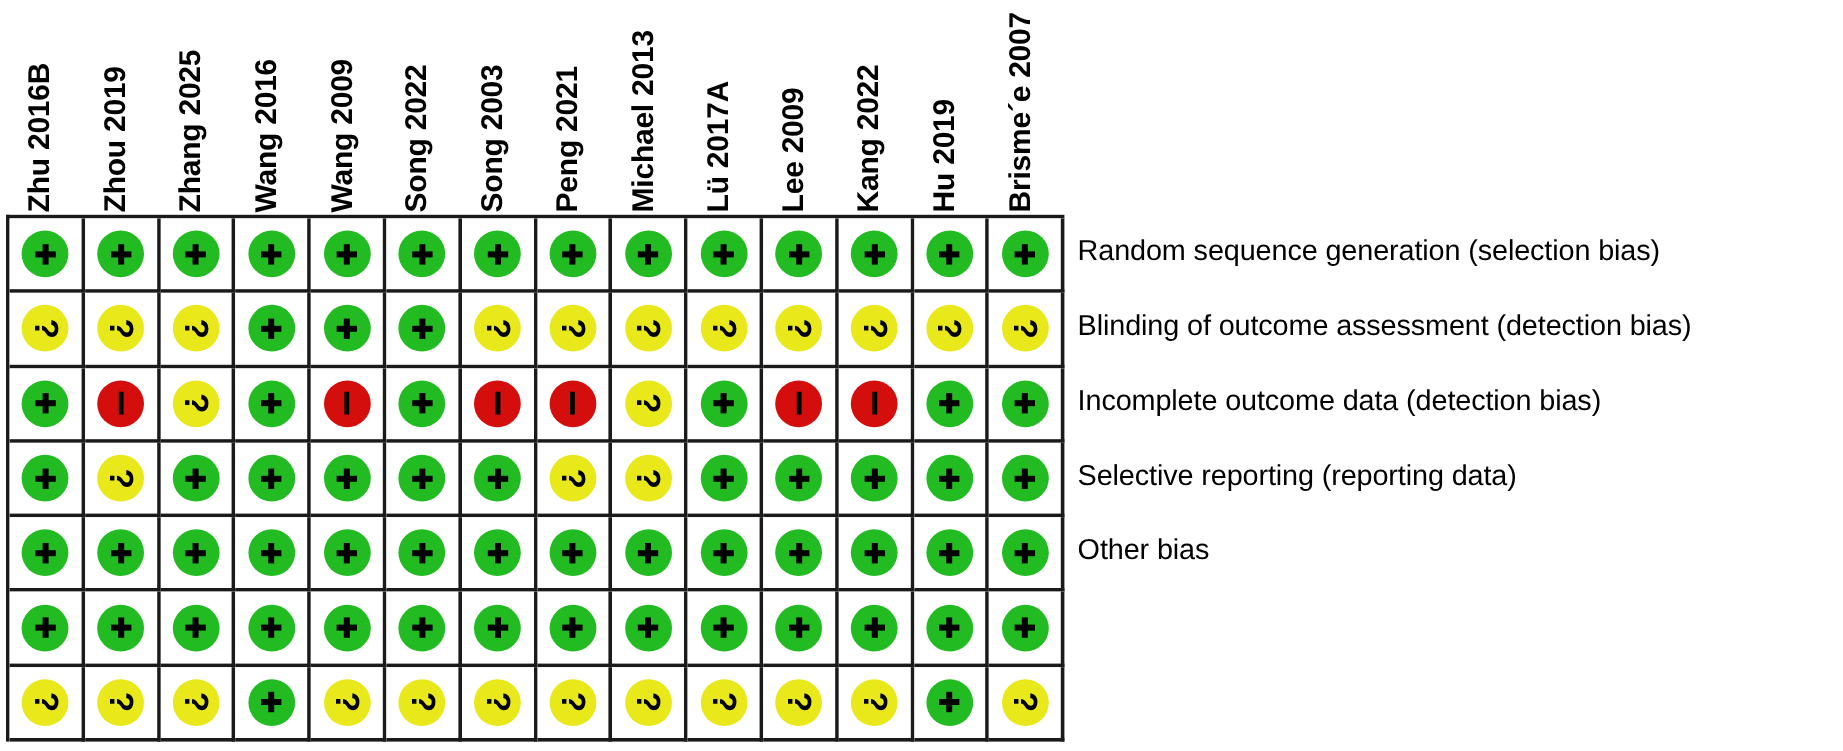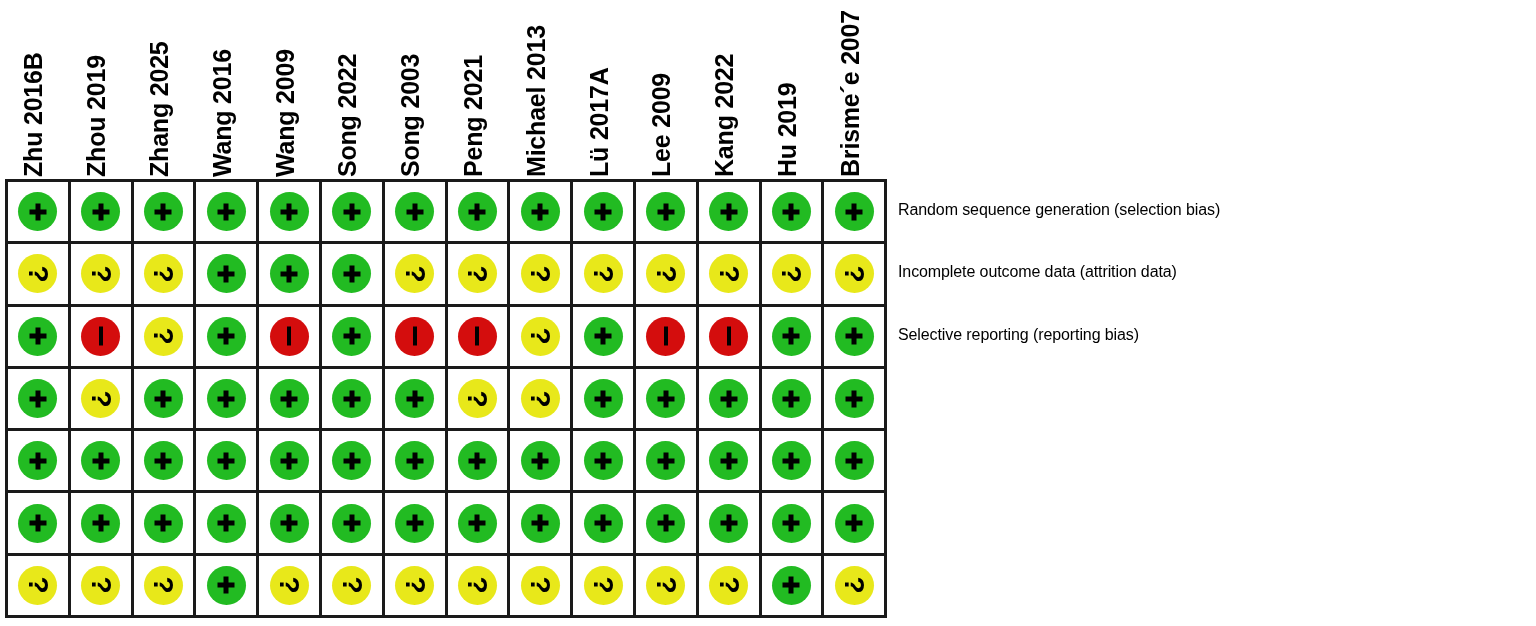--- a/index.html
+++ b/index.html
@@ -124,21 +124,21 @@
   #row-labels {
     position: absolute;
     left: 898px;
     top: 179px;
     width: 638px;
   }
   .row-label {
     height: 62.3px;
     display: flex;
     align-items: center;
-    font-size: 16px;
+    font-size: 24px;
     font-weight: normal;
     letter-spacing: -0.1px;
     white-space: nowrap;
   }
 </style>
 </head>
 <body>
 
 <div id="figure">
 
@@ -479,17 +479,19 @@
       <div class="cell">
         <span class="judgement low"></span>
       </div>
       <div class="cell">
         <span class="judgement unclear"></span>
       </div>
     </div>
 
   <div id="row-labels">
       <div class="row-label">Random sequence generation (selection bias)</div>
-      <div class="row-label">Incomplete outcome data (attrition data)</div>
-      <div class="row-label">Selective reporting (reporting bias)</div>
+      <div class="row-label">Blinding of outcome assessment (detection bias)</div>
+      <div class="row-label">Incomplete outcome data (detection bias)</div>
+      <div class="row-label">Selective reporting (reporting data)</div>
+      <div class="row-label">Other bias</div>
     </div>
 
 </div>
 
 </body></html>

